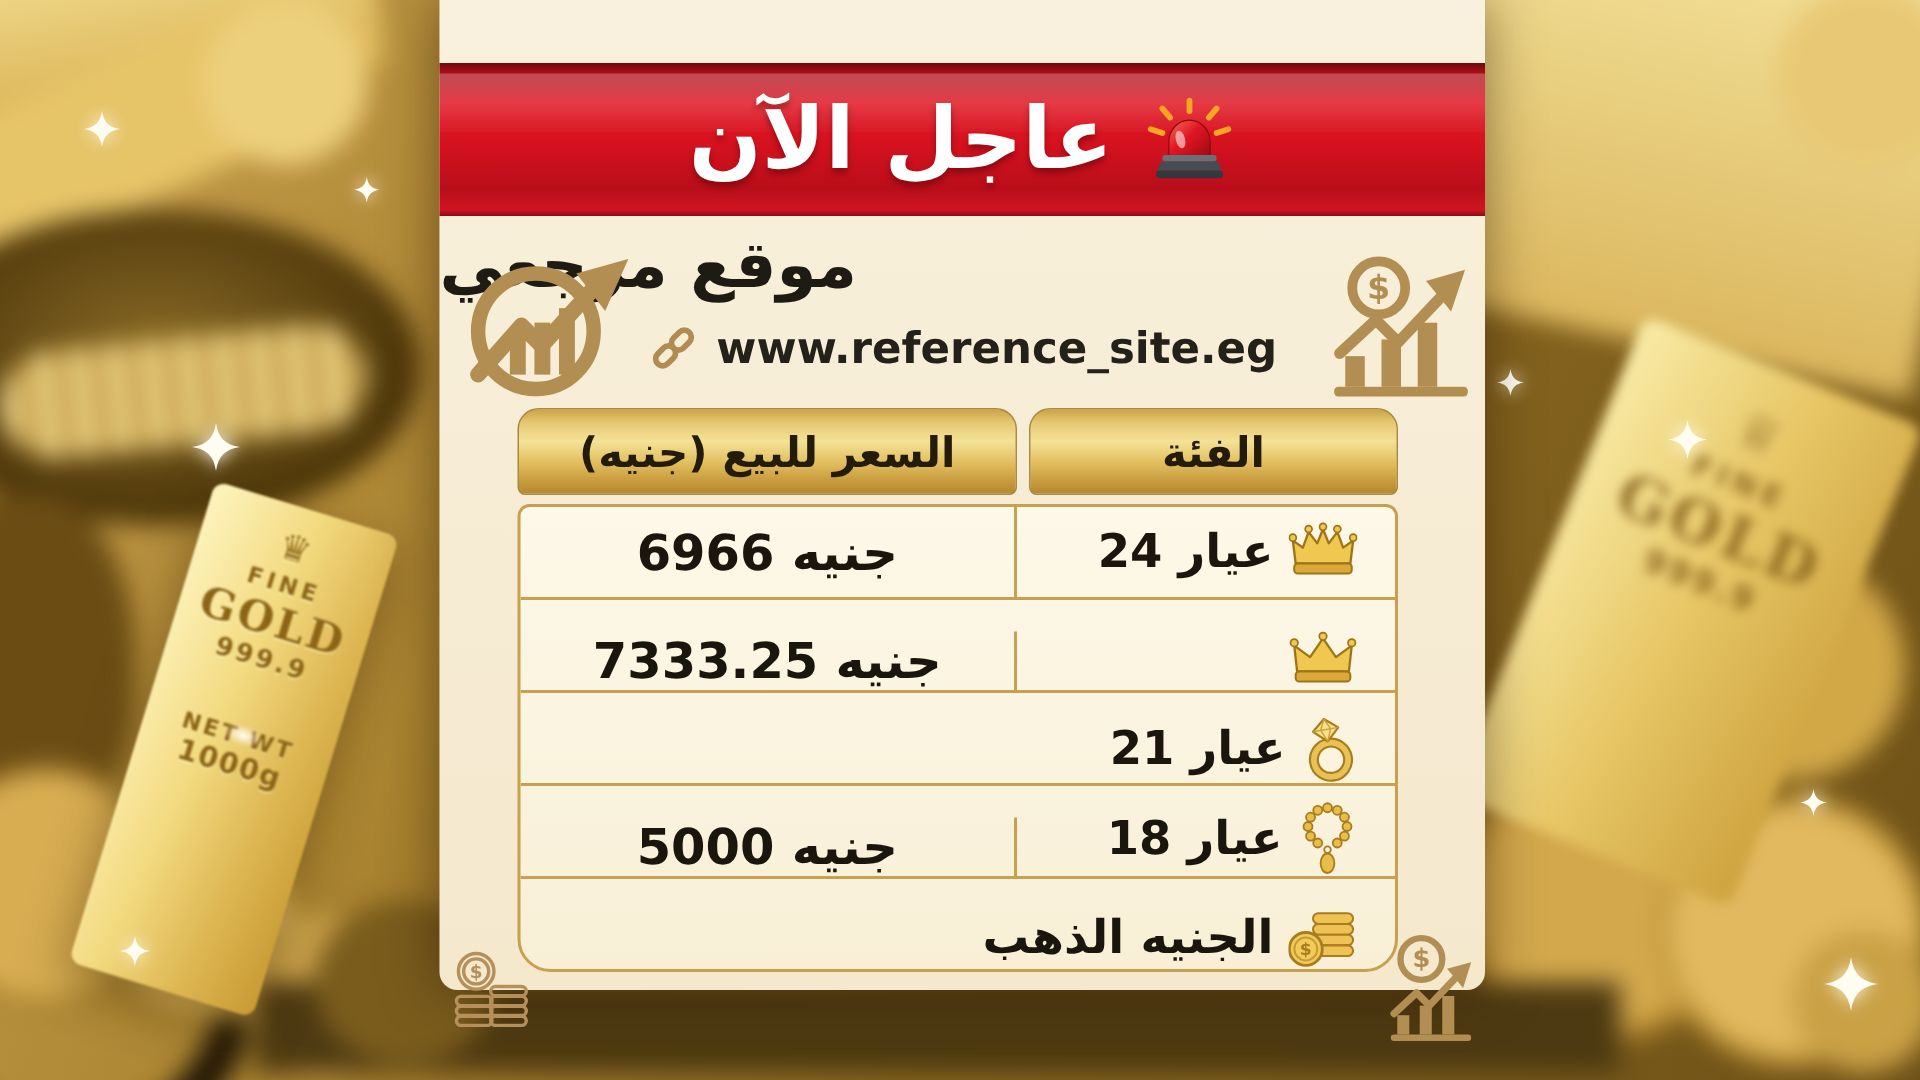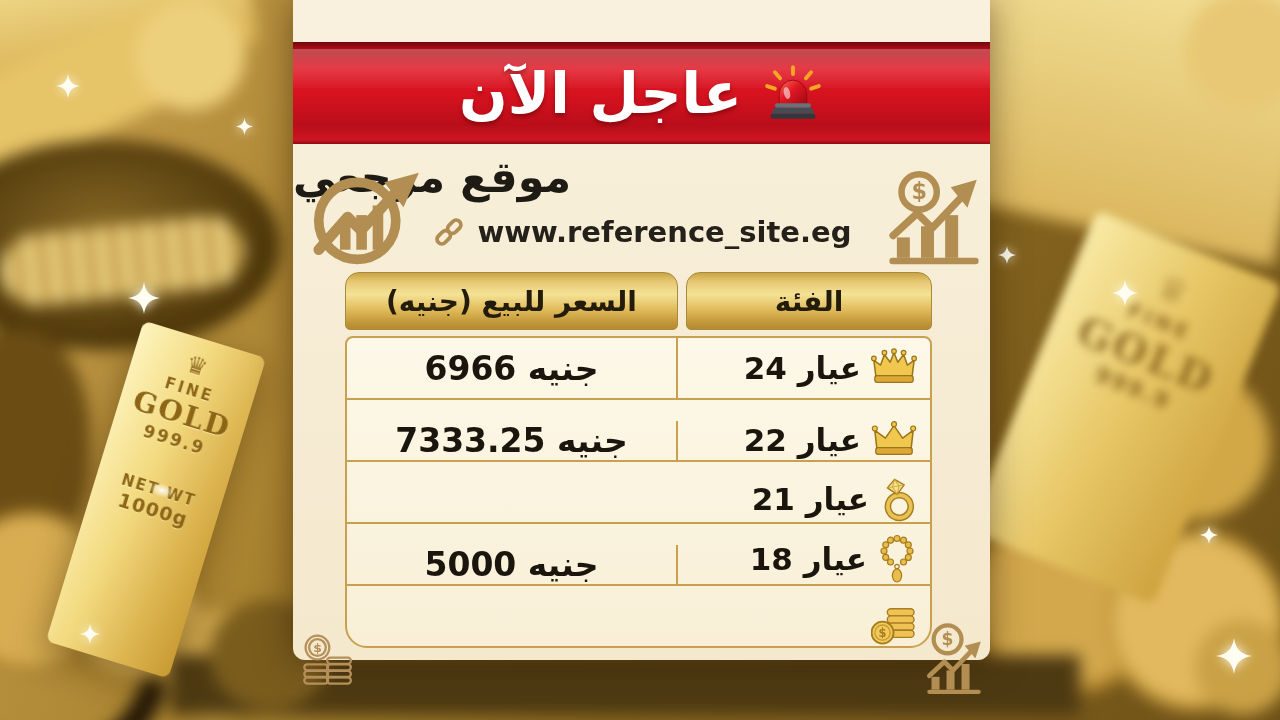--- a/index.html
+++ b/index.html
@@ -95,21 +95,21 @@
       border:1.5px solid #a98a3a;border-radius:14px 14px 5px 5px;box-sizing:border-box;text-align:right;}
   .th-price{width:333px;}
   .th-cat{flex:1;}
   .tbody{margin-top:6px;border:2.5px solid #c9a04f;border-radius:8px 8px 22px 22px;
       overflow:hidden;background:linear-gradient(#fdf8e8,#f8efd6);}
   .tr{display:flex;height:60px;}
   .tr + .tr{border-top:2px solid #c9a04f;align-items:flex-end;}
   .td{display:flex;align-items:center;box-sizing:border-box;}
   .td-price{width:331px;justify-content:center;border-right:2px solid #c9a04f;
       font-size:33px;font-weight:bold;color:#1b160d;}
-  .td-cat{flex:1;justify-content:flex-end;gap:10px;padding-right:13px;
+  .td-cat{flex:1;justify-content:flex-end;gap:10px;padding-right:25px;
       font-size:31px;font-weight:bold;color:#1b160d;}
   .row-icon{flex:0 0 auto;}
 
   .icon-bl{position:absolute;left:6px;top:632px;}
   .icon-br{position:absolute;right:6px;top:620px;}
 </style>
 </head>
 <body>
 
 <div class="stage">
@@ -259,21 +259,20 @@
               <circle cx="34" cy="4" r="2.4" fill="#f1c84f" stroke="#9c7518" stroke-width="1.2"></circle>
               <circle cx="45" cy="10" r="2.4" fill="#f1c84f" stroke="#9c7518" stroke-width="1.2"></circle>
               <rect x="4" y="28" width="40" height="7" rx="2.5" fill="#dca838" stroke="#9c7518" stroke-width="1.4"></rect>
             </svg>
           </div>
         </div>
 
         <div class="tr">
           <div class="td td-price" dir="ltr">7333.25 جنيه</div>
           <div class="td td-cat">
-            <span dir="ltr">عيار 22</span>
             <svg class="row-icon" width="46" height="40" viewBox="0 0 48 40">
               <path d="M6 28 L4 10 L15 18 L24 5 L33 18 L44 10 L42 28 Z" fill="#f1c84f" stroke="#9c7518" stroke-width="1.6" stroke-linejoin="round"></path>
               <circle cx="4" cy="8" r="2.6" fill="#f1c84f" stroke="#9c7518" stroke-width="1.2"></circle>
               <circle cx="24" cy="3.5" r="2.6" fill="#f1c84f" stroke="#9c7518" stroke-width="1.2"></circle>
               <circle cx="44" cy="8" r="2.6" fill="#f1c84f" stroke="#9c7518" stroke-width="1.2"></circle>
               <rect x="5" y="28" width="38" height="7" rx="2.5" fill="#dca838" stroke="#9c7518" stroke-width="1.4"></rect>
             </svg>
           </div>
         </div>
 
@@ -310,20 +309,21 @@
                   <circle cx="13.5" cy="6.2" r="3"></circle>
                 <circle cx="20" cy="32.5" r="2.2" fill="none"></circle>
                 <ellipse cx="20" cy="41.5" rx="4.6" ry="6.5"></ellipse>
               </g>
             </svg>
           </div>
         </div>
 
         <div class="tr">
           <div class="td td-cat">
+            <span dir="ltr">الجنيه الذهب</span>
             <svg class="row-icon" width="46" height="42" viewBox="0 0 48 44">
               <g fill="#eec255" stroke="#a87d1e" stroke-width="1.4">
                 <rect x="17" y="5" width="28" height="7.5" rx="3.75"></rect>
                 <rect x="17" y="12.5" width="28" height="7.5" rx="3.75"></rect>
                 <rect x="17" y="20" width="28" height="7.5" rx="3.75"></rect>
                 <rect x="17" y="27.5" width="28" height="7.5" rx="3.75"></rect>
               </g>
               <circle cx="12" cy="30" r="11.5" fill="#f2ca5a" stroke="#a87d1e" stroke-width="2"></circle>
               <circle cx="12" cy="30" r="8" fill="none" stroke="#c89a36" stroke-width="1.4"></circle>
               <text x="12" y="34.5" font-size="12" font-weight="bold" fill="#a87d1e" text-anchor="middle" font-family="DejaVu Sans, sans-serif">$</text>

